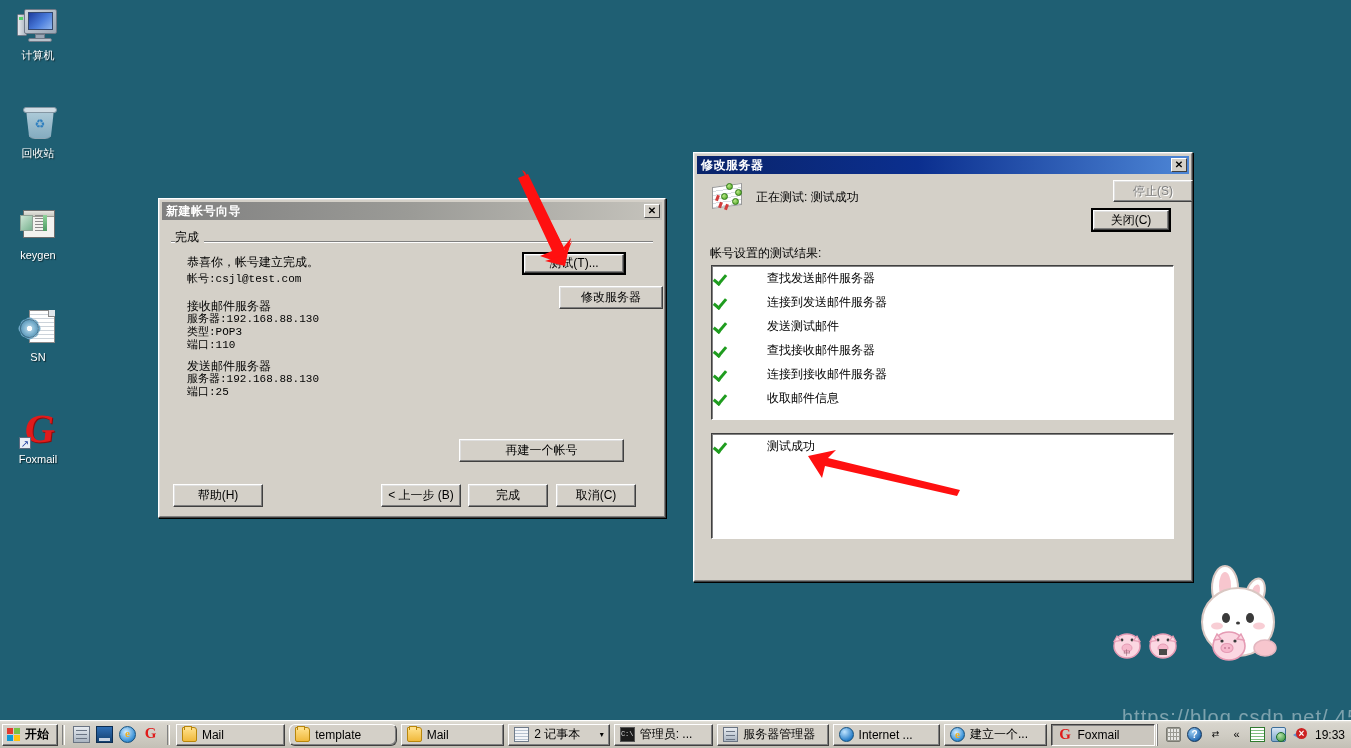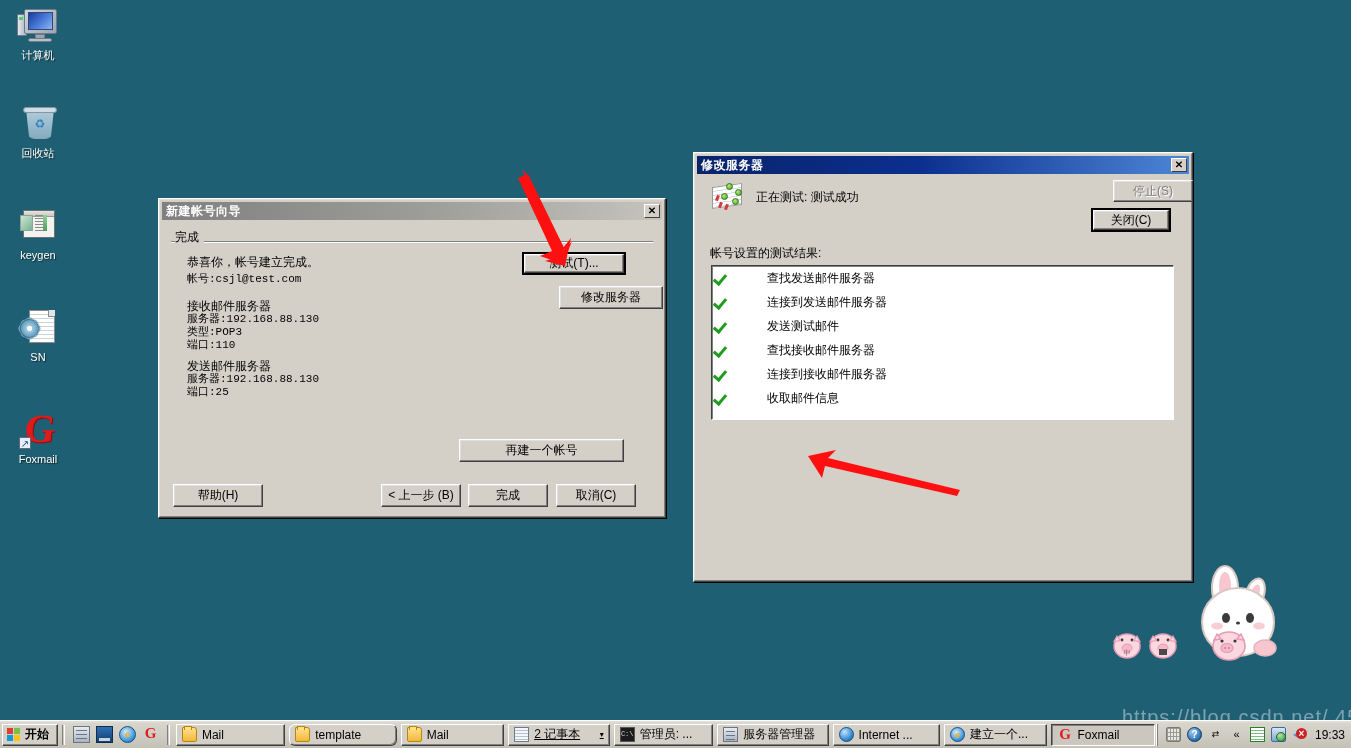--- a/index.html
+++ b/index.html
@@ -651,20 +651,26 @@
         <div class="res-row">
           <span class="check"></span>
           <span>连接到接收邮件服务器</span>
         </div>
         <div class="res-row">
           <span class="check"></span>
           <span>收取邮件信息</span>
         </div>
       </div>
 
+      <div class="result-box" style="left:17px; top:280px; width:463px; height:106px;">
+        <div class="res-row">
+          <span class="check"></span>
+          <span>测试成功</span>
+        </div>
+      </div>
     </div>
   </div>
 
   <svg class="arrow-svg" style="left:505px; top:168px; width:110px; height:110px;" viewBox="0 0 110 110">
     <path d="M23 6 L60 82 L67 73 L58 96 L35 88 L47 83 L13 10 Z" fill="#ff1010"></path>
     <path d="M20 4 L62 86 L40 93 L60 98 L66 70 L58 80 L17 2 Z" fill="#ff1010"></path>
   </svg>
 
   <svg class="arrow-svg" style="left:800px; top:446px; width:170px; height:50px;" viewBox="0 0 170 50">
     <path d="M160 44 L28 12 L36 4 L8 10 L22 32 L25 20 L157 50 Z" fill="#ff1010"></path>
@@ -700,21 +706,21 @@
       <span>Mail</span>
     </div>
     <div class="task-btn" style="width:110px;border-radius:6px;">
       <span class="tbi i-folder"></span>
       <span>template</span>
     </div>
     <div class="task-btn" style="width:106px;">
       <span class="tbi i-folder"></span>
       <span>Mail</span>
     </div>
-    <div class="task-btn" style="width:104px;text-decoration:underline;">
+    <div class="task-btn" style="width:104px;">
       <span class="tbi i-note"></span>
       <span>2 记事本</span>
       <span class="tb-caret">▾</span>
     </div>
     <div class="task-btn" style="width:102px;">
       <span class="tbi i-cmd">C:\</span>
       <span>管理员: ...</span>
     </div>
     <div class="task-btn" style="width:114px;">
       <span class="tbi i-server"></span>

